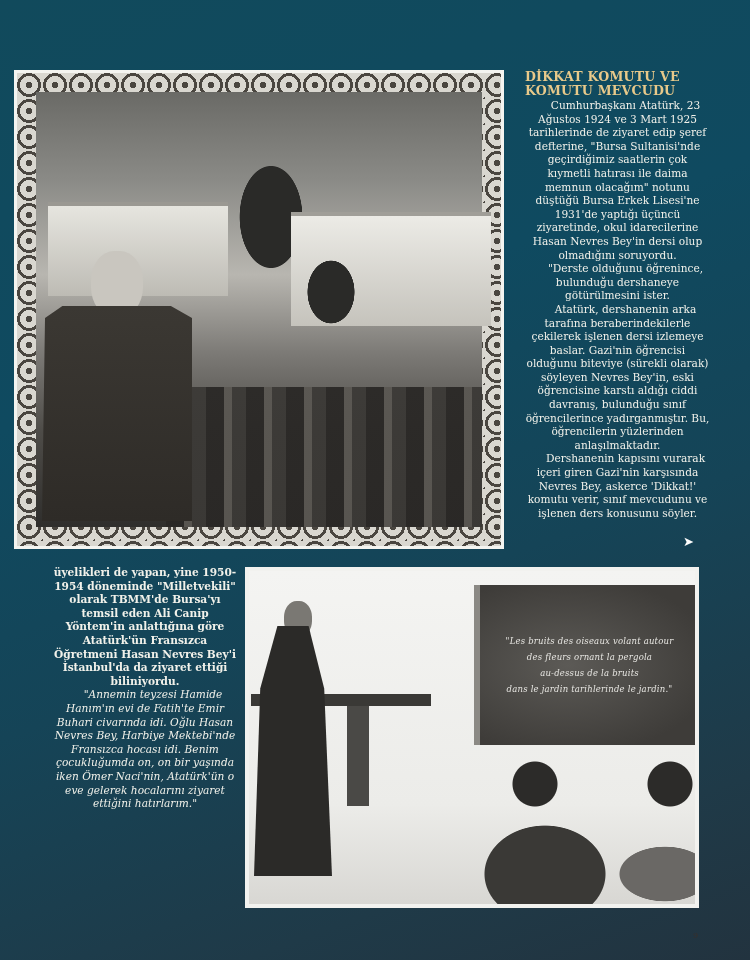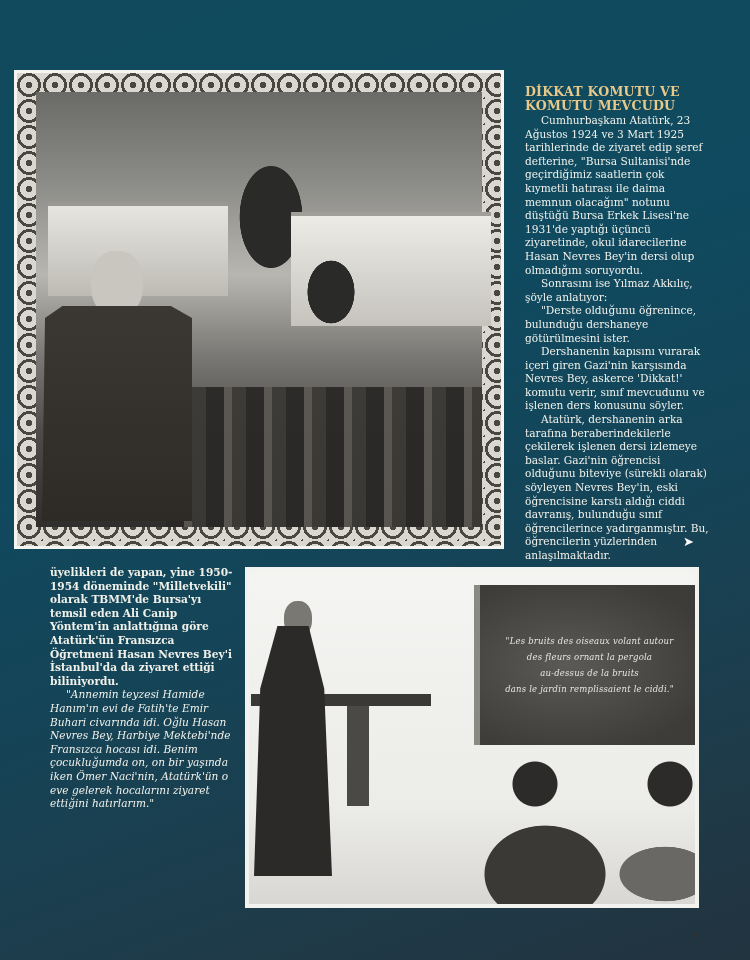--- a/index.html
+++ b/index.html
@@ -57,22 +57,22 @@
     background:
       radial-gradient(circle at 70px 30px, #2c2b29 0 22px, transparent 23px),
       radial-gradient(circle at 205px 30px, #2c2b29 0 22px, transparent 23px),
       radial-gradient(ellipse at 80px 120px, #3a3936 0 60px, transparent 61px),
       radial-gradient(ellipse at 200px 120px, #6a6865 0 45px, transparent 46px);
   }
 
   .text-col { position: absolute; font-size: 10.6px; line-height: 13.6px; }
   #col-right { left: 525px; top: 69px; width: 185px; }
   #col-left { left: 50px; top: 566px; width: 190px; }
-  .heading { color: #e8c98a; font-weight: bold; font-size: 12.6px; line-height: 14px; letter-spacing: .2px; margin: 16px 0 1px 0; }
-  p { margin: 0; text-indent: 16px; }
+  .heading { color: #e8c98a; font-weight: bold; font-size: 12.6px; line-height: 14px; letter-spacing: .2px; margin: 1px 0 1px 0; }
+  p { margin: 0; text-indent: 16px; text-align: center; }
   p.noindent { text-indent: 0; font-weight: bold; }
   p.quote { font-style: italic; }
   .arrow { position: absolute; left: 683px; top: 534px; font-size: 13px; color: #ffffff; }
   .page-num { position: absolute; left: 693px; top: 931px; font-size: 8px; color: #3a2f2a; }
 </style>
 </head>
 <body>
 
 <div class="photo" id="photo-top">
   <div class="frame"></div>
@@ -86,39 +86,38 @@
     <div class="man"></div>
   </div>
 </div>
 
 <div class="text-col" id="col-right">
   <div class="heading">
     <div>DİKKAT KOMUTU VE</div>
     <div>KOMUTU MEVCUDU</div>
   </div>
   <p>Cumhurbaşkanı Atatürk, 23 Ağustos 1924 ve 3 Mart 1925 tarihlerinde de ziyaret edip şeref defterine, "Bursa Sultanisi'nde geçirdiğimiz saatlerin çok kıymetli hatırası ile daima memnun olacağım" notunu düştüğü Bursa Erkek Lisesi'ne 1931'de yaptığı üçüncü ziyaretinde, okul idarecilerine Hasan Nevres Bey'in dersi olup olmadığını soruyordu.</p>
-  <p>Sonrasını ise Yılmaz Akkılıç, şöyle anlatıyor:</p>
   <p>"Derste olduğunu öğrenince, bulunduğu dershaneye götürülmesini ister.</p>
+  <p>Atatürk, dershanenin arka tarafına beraberindekilerle çekilerek işlenen dersi izlemeye baslar. Gazi'nin öğrencisi olduğunu biteviye (sürekli olarak) söyleyen Nevres Bey'in, eski öğrencisine karstı aldığı ciddi davranış, bulunduğu sınıf öğrencilerince yadırganmıştır. Bu, öğrencilerin yüzlerinden anlaşılmaktadır.</p>
   <p>Dershanenin kapısını vurarak içeri giren Gazi'nin karşısında Nevres Bey, askerce 'Dikkat!' komutu verir, sınıf mevcudunu ve işlenen ders konusunu söyler.</p>
-  <p>Atatürk, dershanenin arka tarafına beraberindekilerle çekilerek işlenen dersi izlemeye baslar. Gazi'nin öğrencisi olduğunu biteviye (sürekli olarak) söyleyen Nevres Bey'in, eski öğrencisine karstı aldığı ciddi davranış, bulunduğu sınıf öğrencilerince yadırganmıştır. Bu, öğrencilerin yüzlerinden anlaşılmaktadır.</p>
 </div>
 <span class="arrow">➤</span>
 
 <div class="text-col" id="col-left">
   <p class="noindent">üyelikleri de yapan, yine 1950-1954 döneminde "Milletvekili" olarak TBMM'de Bursa'yı temsil eden Ali Canip Yöntem'in anlattığına göre Atatürk'ün Fransızca Öğretmeni Hasan Nevres Bey'i İstanbul'da da ziyaret ettiği biliniyordu.</p>
   <p class="quote">"Annemin teyzesi Hamide Hanım'ın evi de Fatih'te Emir Buhari civarında idi. Oğlu Hasan Nevres Bey, Harbiye Mektebi'nde Fransızca hocası idi. Benim çocukluğumda on, on bir yaşında iken Ömer Naci'nin, Atatürk'ün o eve gelerek hocalarını ziyaret ettiğini hatırlarım."</p>
 </div>
 
 <div class="photo" id="photo-bottom">
   <div class="inner">
     <div class="board">
       <span>"Les bruits des oiseaux volant autour</span>
       <span>des fleurs ornant la pergola</span>
       <span>au-dessus de la bruits</span>
-      <span>dans le jardin remplissaient le ciddi."</span>
+      <span>dans le jardin tarihlerinde le jardin."</span>
     </div>
     <div class="desk"></div>
     <div class="desk-leg"></div>
     <div class="head"></div>
     <div class="coat"></div>
     <div class="students"></div>
   </div>
 </div>
 
 <span class="page-num">9</span>

